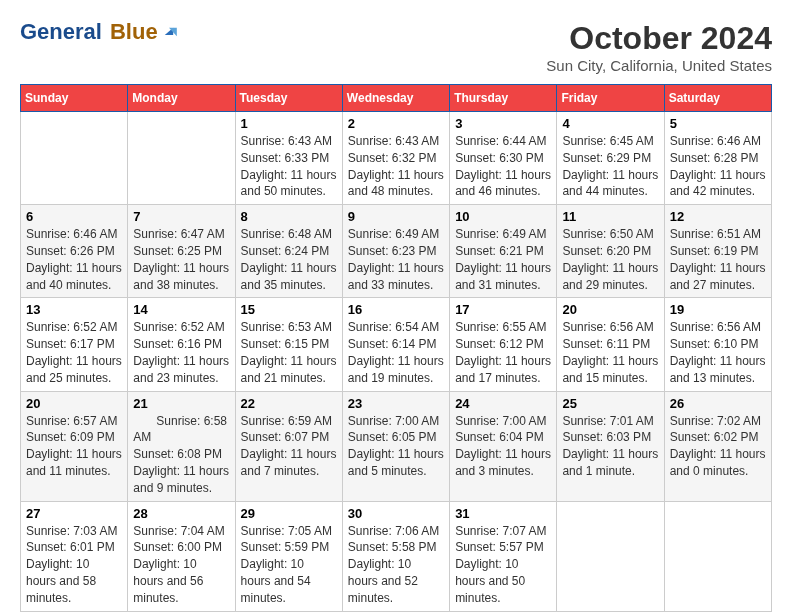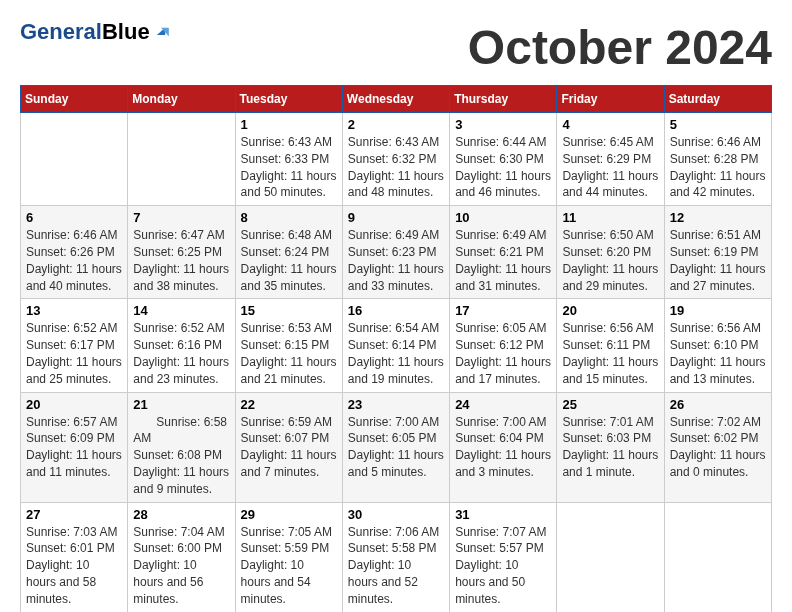--- a/index.html
+++ b/index.html
@@ -20,46 +20,47 @@
       display: flex;
       align-items: center;
     }
     .logo-text {
       font-size: 22px;
       font-weight: bold;
       color: #1a4b8c;
       line-height: 1.1;
     }
     .logo-text span {
-      color: #000000;
+      color: #a16207;
+      padding-left: 8px;
     }
     .logo-icon {
       width: 18px;
       height: 18px;
       margin-left: 2px;
     }
     .title-area {
       text-align: right;
     }
     .calendar-title {
-      font-size: 48px;
+      font-size: 32px;
       font-weight: bold;
       color: #333;
     }
     .calendar-subtitle {
       font-size: 15px;
       color: #555;
     }
     .calendar-table {
       width: 100%;
       border-collapse: collapse;
       font-size: 11px;
     }
     .calendar-table th {
-      background-color: #b91c1c;
+      background-color: #ef4444;
       color: white;
       padding: 6px 4px;
       text-align: left;
       font-size: 12px;
       font-weight: bold;
       border: 1px solid #1a5aaa;
     }
     .calendar-table td {
       border: 1px solid #ccc;
       vertical-align: top;
@@ -98,20 +99,21 @@
         </span>
         <svg class="logo-icon" viewBox="0 0 30 30">
           <polygon points="8,20 22,8 22,20" fill="#2a6ebb"></polygon>
           <polygon points="15,8 28,8 28,22" fill="#5ba3d9"></polygon>
         </svg>
       </div>
     </div>
   </div>
   <div class="title-area">
     <div class="calendar-title">October 2024</div>
+    <div class="calendar-subtitle">Sun City, California, United States</div>
   </div>
 </div>
 
 <table class="calendar-table">
   <thead>
     <tr>
     <th>Sunday</th>
         <th>Monday</th>
         <th>Tuesday</th>
         <th>Wednesday</th>
@@ -169,21 +171,21 @@
 Daylight: 11 hours and 25 minutes.</span></td>
         <td><span class="day-number">14</span><span class="day-info" style="white-space: pre-line;">Sunrise: 6:52 AM
 Sunset: 6:16 PM
 Daylight: 11 hours and 23 minutes.</span></td>
         <td><span class="day-number">15</span><span class="day-info" style="white-space: pre-line;">Sunrise: 6:53 AM
 Sunset: 6:15 PM
 Daylight: 11 hours and 21 minutes.</span></td>
         <td><span class="day-number">16</span><span class="day-info" style="white-space: pre-line;">Sunrise: 6:54 AM
 Sunset: 6:14 PM
 Daylight: 11 hours and 19 minutes.</span></td>
-        <td><span class="day-number">17</span><span class="day-info" style="white-space: pre-line;">Sunrise: 6:05 AM
+        <td><span class="day-number">17</span><span class="day-info" style="white-space: pre-line;">Sunrise: 6:55 AM
 Sunset: 6:12 PM
 Daylight: 11 hours and 17 minutes.</span></td>
         <td><span class="day-number">20</span><span class="day-info" style="white-space: pre-line;">Sunrise: 6:56 AM
 Sunset: 6:11 PM
 Daylight: 11 hours and 15 minutes.</span></td>
         <td><span class="day-number">19</span><span class="day-info" style="white-space: pre-line;">Sunrise: 6:56 AM
 Sunset: 6:10 PM
 Daylight: 11 hours and 13 minutes.</span></td>
       </tr>
       <tr>

